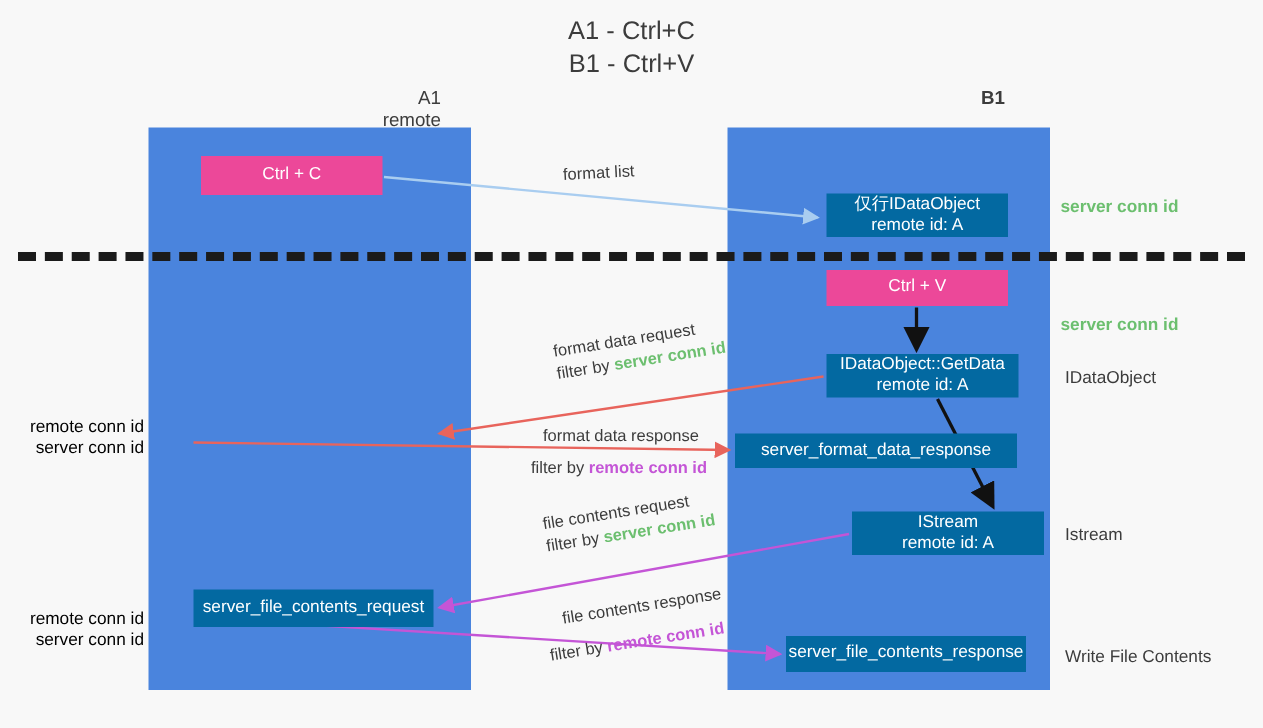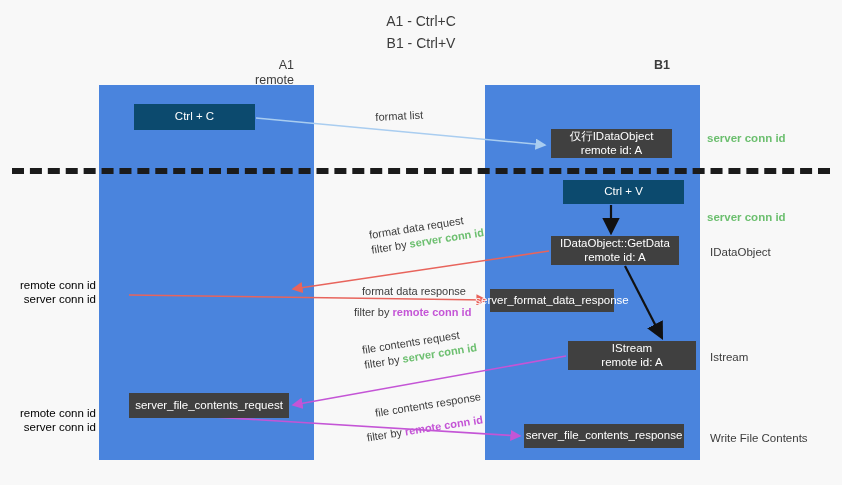--- a/index.html
+++ b/index.html
@@ -10,21 +10,21 @@
     overflow:hidden;
     position:relative;
   }
   .stage{position:absolute;left:0;top:0;width:842px;height:485px;}
   .abs{position:absolute;}
 
   
   #title{
     left:0;top:10px;width:842px;
     text-align:center;
-    font-size:14px;color:#3c3c3c;line-height:22px;
+    font-size:17px;color:#3c3c3c;line-height:22px;
   }
 
   
   .col-head{
     text-align:right;font-size:12.5px;color:#3c3c3c;line-height:15px;
   }
   #head-a1{left:124px;top:58px;width:170px;}
   #head-b1{left:500px;top:58px;width:170px;font-weight:bold;}
 
   
@@ -40,29 +40,29 @@
 
   
   .node{
     box-sizing:border-box;
     display:flex;align-items:center;justify-content:center;
     text-align:center;
     color:#ffffff;font-size:11.5px;line-height:13.5px;
     padding:2px 4px;
     white-space:pre-line;
   }
-  .green{background:#0c4a6e;}
-  .orange{background:#404040;}
+  .green{background:#ec4899;}
+  .orange{background:#0369a1;}
 
   #n-ctrlc{left:134px;top:104px;width:121px;height:26px;}
   #n-idataobject{left:551px;top:129px;width:121px;height:29px;}
-  #n-ctrlv{left:563px;top:180px;width:121px;height:24px;}
+  #n-ctrlv{left:551px;top:180px;width:121px;height:24px;}
   #n-getdata{left:551px;top:236px;width:128px;height:29px;}
   #n-fmt-req{left:129px;top:277px;width:160px;height:25px;}
-  #n-fmt-res{left:490px;top:289px;width:124px;height:23px;}
+  #n-fmt-res{left:490px;top:289px;width:188px;height:23px;}
   #n-istream{left:568px;top:341px;width:128px;height:29px;}
   #n-file-req{left:129px;top:393px;width:160px;height:25px;}
   #n-file-res{left:524px;top:424px;width:160px;height:24px;}
 
   
   .ann{font-size:11.5px;line-height:14px;}
   .ann.green-t{color:#6cbf6f;font-weight:bold;}
   .ann.dark-t{color:#3c3c3c;}
 
   #ann-sc1{left:707px;top:131px;}

